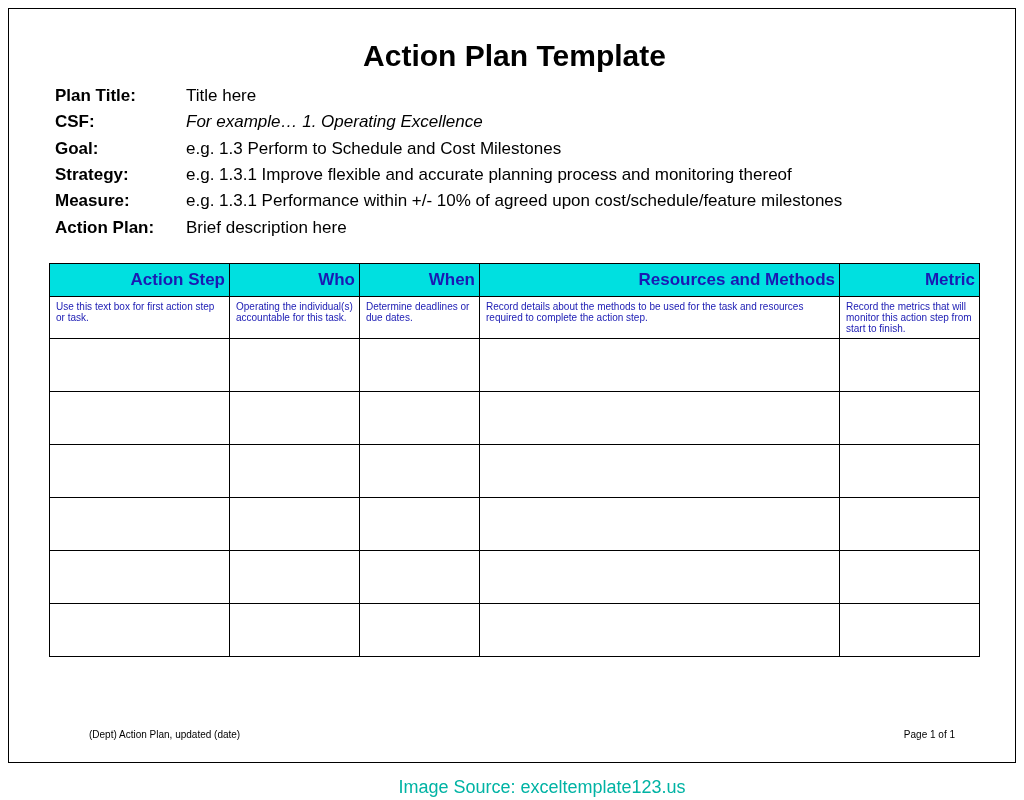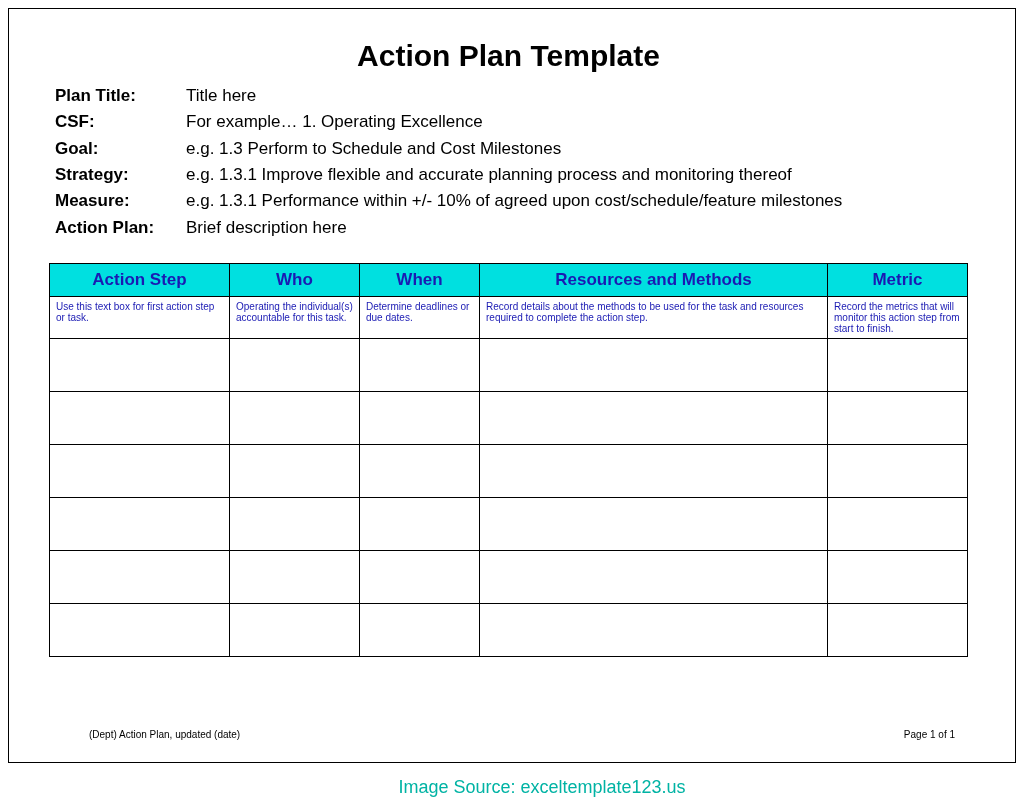--- a/index.html
+++ b/index.html
@@ -9,21 +9,21 @@
     background: #fff;
     width: 1024px;
     height: 800px;
     box-sizing: border-box;
     position: relative;
   }
   .page {
     border: 1px solid #000;
     margin: 8px;
     height: 755px;
-    padding: 30px 47px 20px 40px;
+    padding: 30px 35px 20px 40px;
     box-sizing: border-box;
     position: relative;
   }
   .title {
     text-align: center;
     font-weight: bold;
     font-size: 30px;
     margin: 0 0 10px 0;
   }
   .meta {
@@ -31,36 +31,36 @@
     line-height: 1.55;
     margin-bottom: 22px;
     margin-left: 6px;
   }
   .meta-row { display:flex;gap:16px; }
   .meta-label {
     font-weight: bold;
     width: 115px;
   }
   .meta-value { flex:1; }
-  .meta-value.italic { }
+  .meta-value.italic { font-style: italic; }
   table {
     border-collapse: collapse;
     width: 100%;
     table-layout: fixed;
   }
   th, td {
     border: 1px solid #000;
     font-size: 10px;
     vertical-align: top;
   }
   th {
     background: #00e0e0;
     color: #1a1ab3;
     font-weight: bold;
-    text-align: center;
+    text-align: right;
     padding: 6px 4px;
     font-size: 17px;
   }
   td {
     padding: 4px 6px;
     color: #1a1ab3;
     height: 44px;
   }
   tr.desc td { height: auto; }
   .col-step { width: 180px; }

